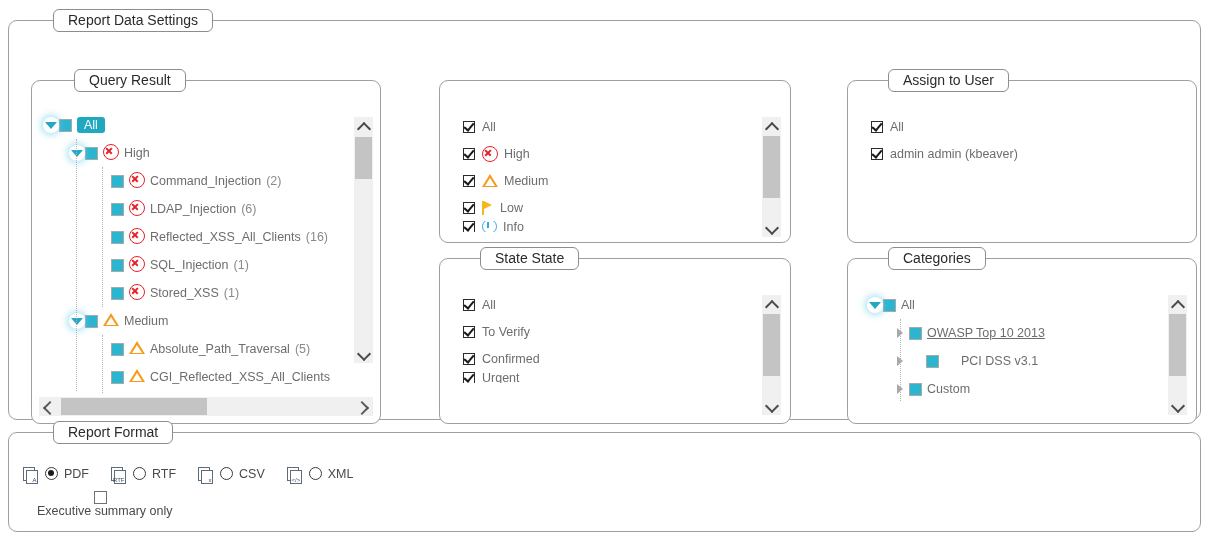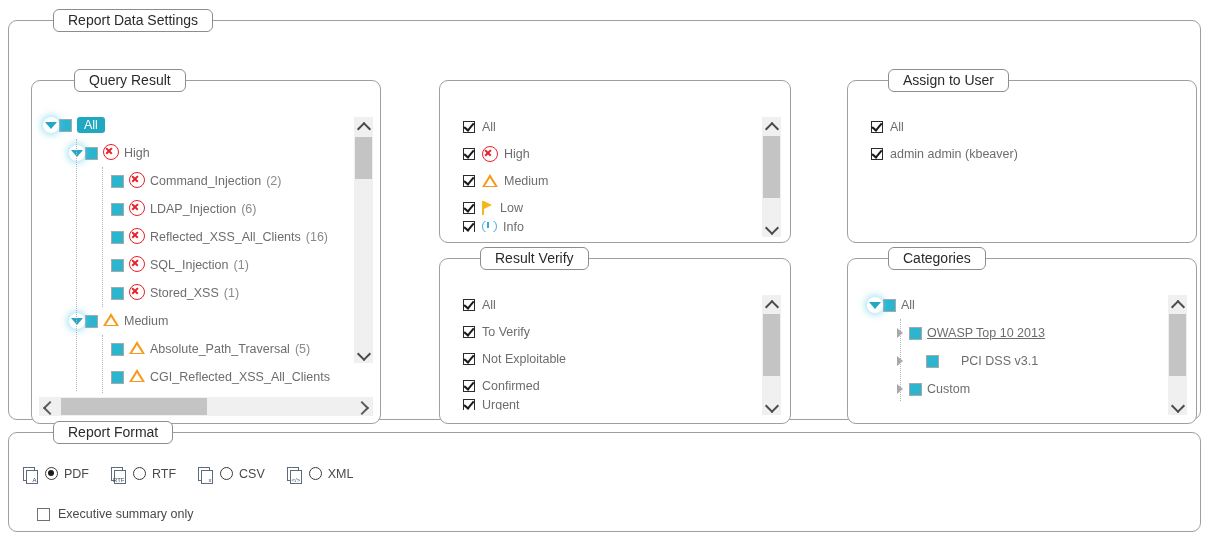--- a/index.html
+++ b/index.html
@@ -185,21 +185,21 @@
     font-family:"Liberation Sans",sans-serif;
   }
   .radio{
     width:13px;height:13px;border:1.4px solid #3a3a3a;border-radius:50%;
     box-sizing:border-box;position:relative;margin-right:6px;flex:0 0 auto;background:#fff;
   }
   .radio.on::after{
     content:"";position:absolute;left:2.2px;top:2.2px;width:6.2px;height:6.2px;border-radius:50%;background:#1a1a1a;
   }
   .fmt-item .flbl{color:#4a4a4a;font-size:12.5px;}
-  .exec-row{position:absolute;left:28px;top:74px;display:flex;align-items:center;}
+  .exec-row{position:absolute;left:28px;top:58px;display:flex;align-items:center;flex-direction:column;}
   .exec-row .cbox{width:13px;height:13px;border-color:#707070;margin-right:8px;}
   .exec-row .lbl{color:#4a4a4a;font-size:12.5px;}
 </style>
 </head>
 <body>
 
 <div class="group" id="outer">
   <div class="legend">Report Data Settings</div>
 
   <div class="group" id="query-result">
@@ -360,34 +360,30 @@
           </div>
         <div class="vthumb" style="top:19px;height:62px;"></div>
         <div class="arrow down">
             <span class="chev"></span>
           </div>
       </div>
     </div>
   </div>
 
   <div class="group" id="result-state">
-    <div class="legend">Result Verify</div>
+    <div class="legend">State State</div>
     <div class="panel-body">
       <div class="cklist" id="state-list">
           <div class="ckrow">
             <span class="cbox checked"></span>
             <span class="lbl">All</span>
           </div>
           <div class="ckrow">
             <span class="cbox checked"></span>
             <span class="lbl">To Verify</span>
-          </div>
-          <div class="ckrow">
-            <span class="cbox checked"></span>
-            <span class="lbl">Not Exploitable</span>
           </div>
           <div class="ckrow">
             <span class="cbox checked"></span>
             <span class="lbl">Confirmed</span>
           </div>
           <div class="ckrow clip-row">
             <span class="cbox checked"></span>
             <span class="lbl">Urgent</span>
           </div>
         </div>

